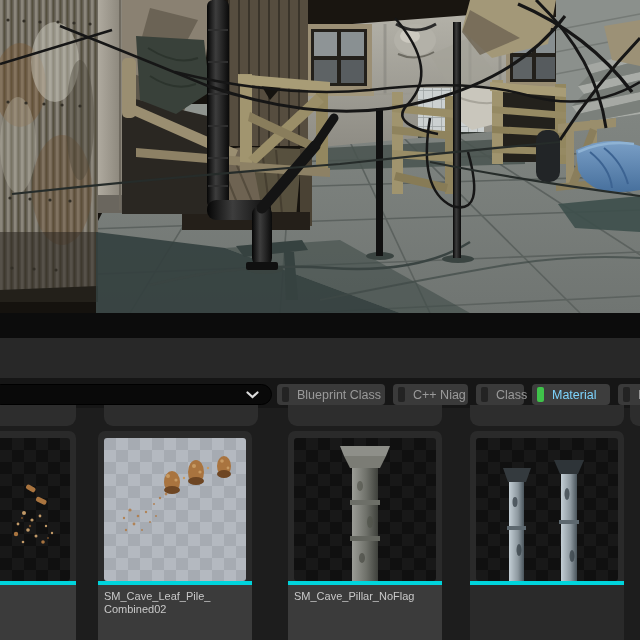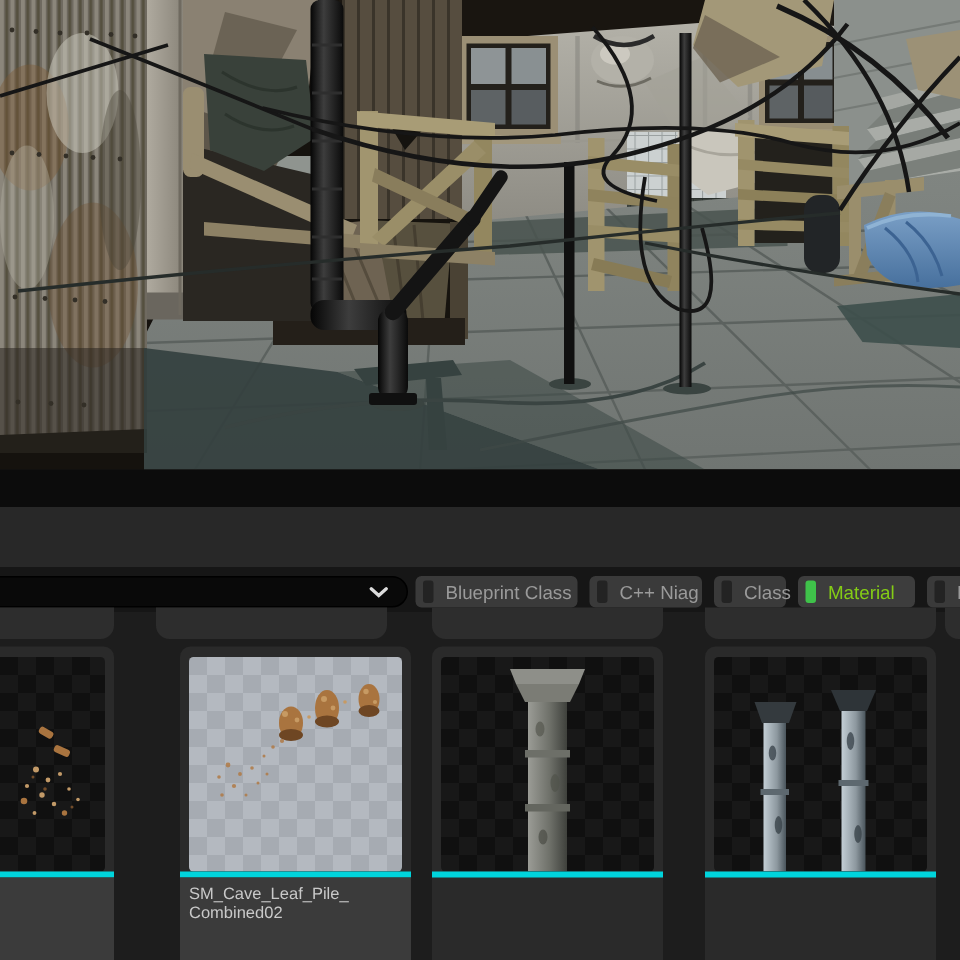--- a/index.html
+++ b/index.html
@@ -13,21 +13,21 @@
   .band-toolbar{position:absolute;left:0;top:338px;width:640px;height:40px;background:#282828;border-bottom:1px solid #161616;}
   
   .filterbar{position:absolute;left:0;top:378px;width:640px;height:30px;background:#161616;}
   .combo{position:absolute;left:-10px;top:6px;width:282px;height:21px;background:#090909;border:1px solid #000;
     border-radius:11px;display:flex;align-items:center;justify-content:flex-end;padding-right:12px;box-sizing:border-box;}
   .combo .chev{width:13px;height:8px;}
   .pills{position:absolute;left:277px;top:6px;display:flex;gap:8px;}
   .pill{height:21px;background:#3a3a3a;border-radius:4px;display:flex;align-items:center;
     padding:0 10px 0 5px;box-sizing:border-box;white-space:nowrap;font-size:12.5px;color:#9a9a9a;}
   .pill .chip{width:7px;height:15px;border-radius:2px;background:#232323;margin-right:8px;flex:0 0 auto;}
-  .pill.active{background:#3d3d3d;color:#84cc16;}
+  .pill.active{background:#3d3d3d;color:#7dd3fc;}
   .pill.active .chip{background:#3fc24a;}
   .pill.bp{width:108px}.pill.cpp{width:75px}.pill.lvl{width:48px}.pill.mat{width:78px}.pill.nia{width:72px}
   
   .content{position:absolute;left:0;top:408px;width:640px;height:232px;background:#1d1d1d;}
   .remnant{position:absolute;top:-3px;height:21px;background:#2d2d2d;border-radius:0 0 9px 9px;}
   .card{position:absolute;top:23px;width:154px;height:209px;background:#2a2a2a;border-radius:7px 7px 0 0;}
   .thumb{position:absolute;left:6px;top:7px;width:142px;height:143px;border-radius:3px;overflow:hidden;}
   .thumb.dark{background:conic-gradient(#181818 25%,#101010 0 50%,#181818 0 75%,#101010 0) 0 0/24px 24px;}
   .thumb.light{background:conic-gradient(#b4b9c0 25%,#a6abb2 0 50%,#b4b9c0 0 75%,#a6abb2 0) 0 0/24px 24px;}
   .thumb svg{position:absolute;left:0;top:0;}
@@ -379,21 +379,21 @@
             <circle cx="102" cy="88" r="1.2"></circle>
               <circle cx="94" cy="80" r="1"></circle>
               <circle cx="120" cy="100" r="1"></circle>
           </g>
         </svg>
       </div>
       <div class="accentbar"></div>
       <div class="cardlabel">f_Pile_</div>
     </div>
 
-    <div class="card" style="left:120px">
+    <div class="card" style="left:98px">
       <div class="thumb light">
         <svg width="142" height="143" viewBox="0 0 142 143">
           <g fill="#a9743f">
             <ellipse cx="68" cy="44" rx="8" ry="11"></ellipse>
               <ellipse cx="92" cy="34" rx="8" ry="12"></ellipse>
               <ellipse cx="120" cy="28" rx="7" ry="10"></ellipse>
           </g>
           <g fill="#6e4623">
             <ellipse cx="68" cy="52" rx="8" ry="4"></ellipse>
               <ellipse cx="92" cy="43" rx="8" ry="4"></ellipse>
@@ -444,20 +444,21 @@
           <polygon points="50,18 92,18 86,30 56,30" fill="#7b7c75"></polygon>
           <rect x="58" y="30" width="26" height="113" fill="url(#colG)"></rect>
           <rect x="56" y="62" width="30" height="5" fill="#6d6f68"></rect>
           <rect x="56" y="98" width="30" height="5" fill="#64665f"></rect>
           <ellipse cx="66" cy="48" rx="3" ry="5" fill="#55574f" opacity="0.7"></ellipse>
           <ellipse cx="76" cy="84" rx="3" ry="6" fill="#50524a" opacity="0.7"></ellipse>
           <ellipse cx="68" cy="120" rx="3" ry="5" fill="#4a4c44" opacity="0.7"></ellipse>
         </svg>
       </div>
       <div class="accentbar"></div>
+      <div class="cardlabel">SM_Cave_Pillar_NoFlag</div>
     </div>
 
     <div class="card" style="left:470px">
       <div class="thumb dark">
         <svg width="142" height="143" viewBox="0 0 142 143">
           <defs>
             <linearGradient id="colG2" x1="0" y1="0" x2="1" y2="0">
               <stop offset="0" stop-color="#c3ced5"></stop>
                 <stop offset="0.6" stop-color="#8d989f"></stop>
                 <stop offset="1" stop-color="#4a555c"></stop>

